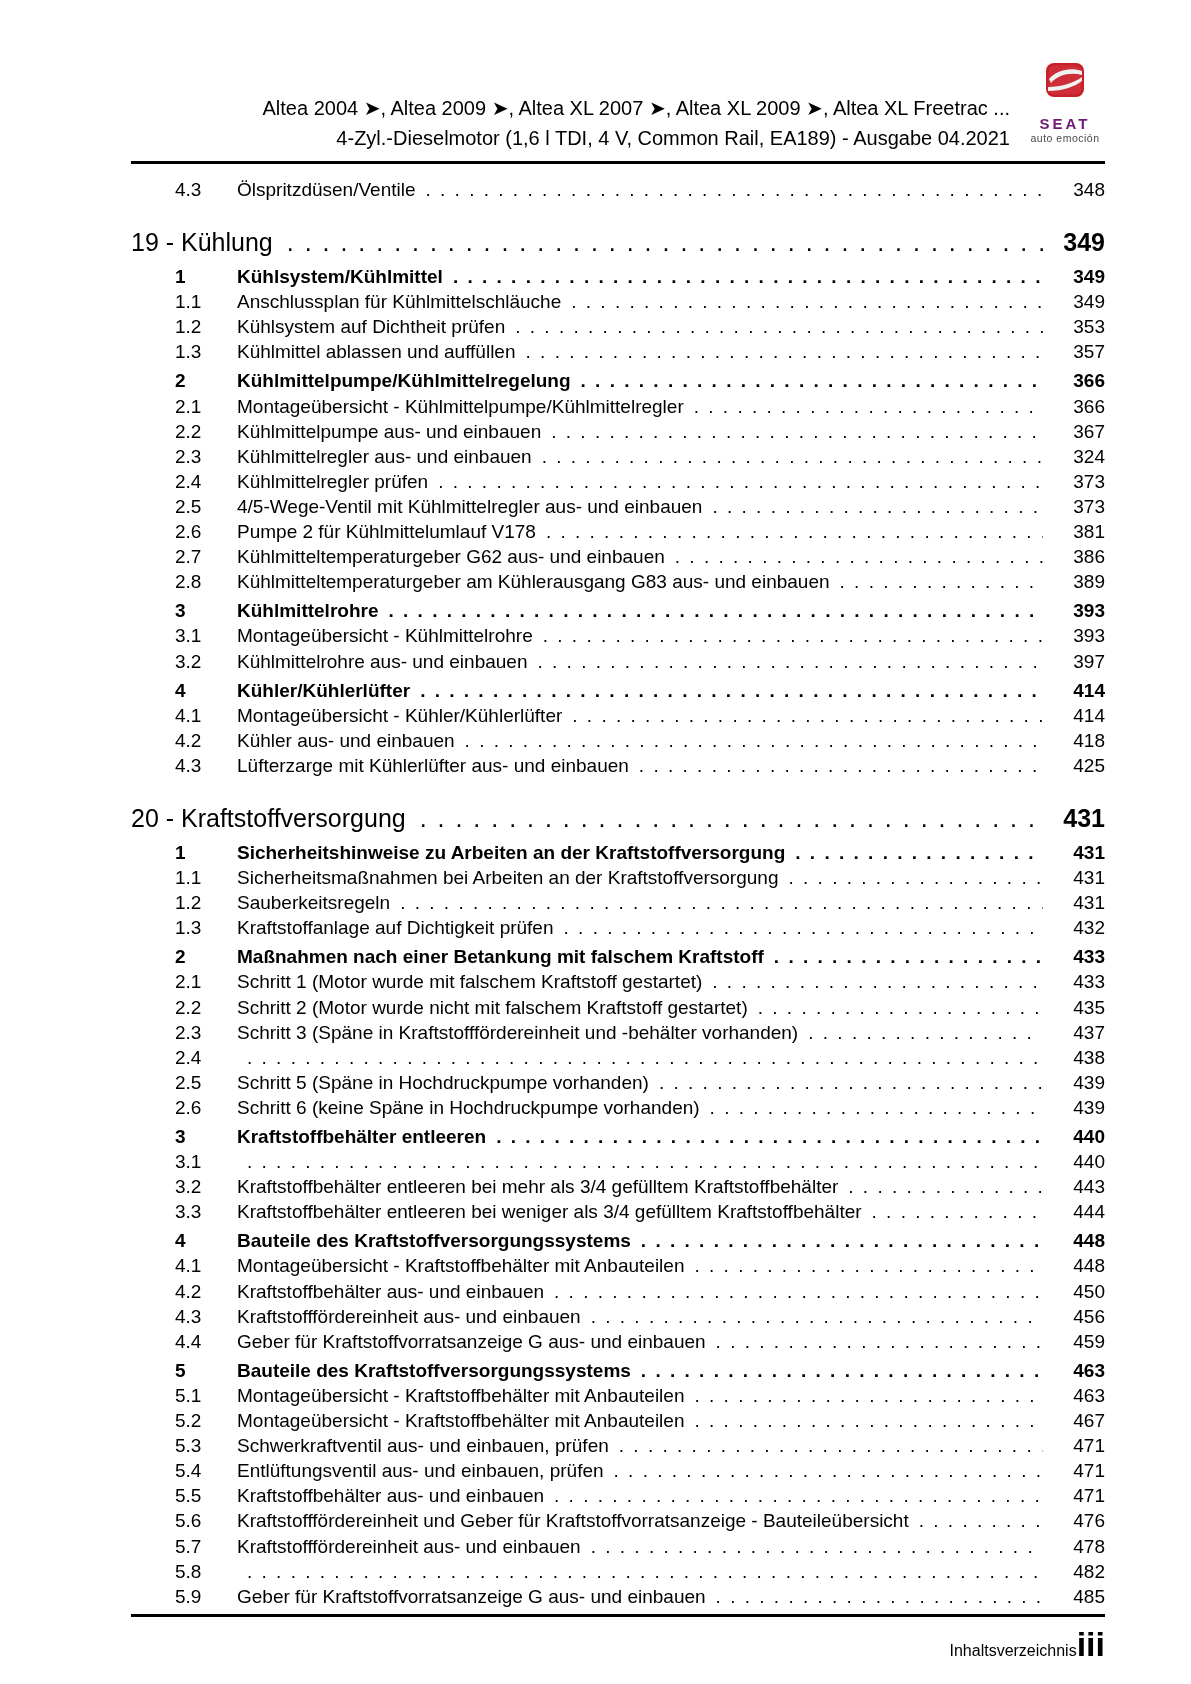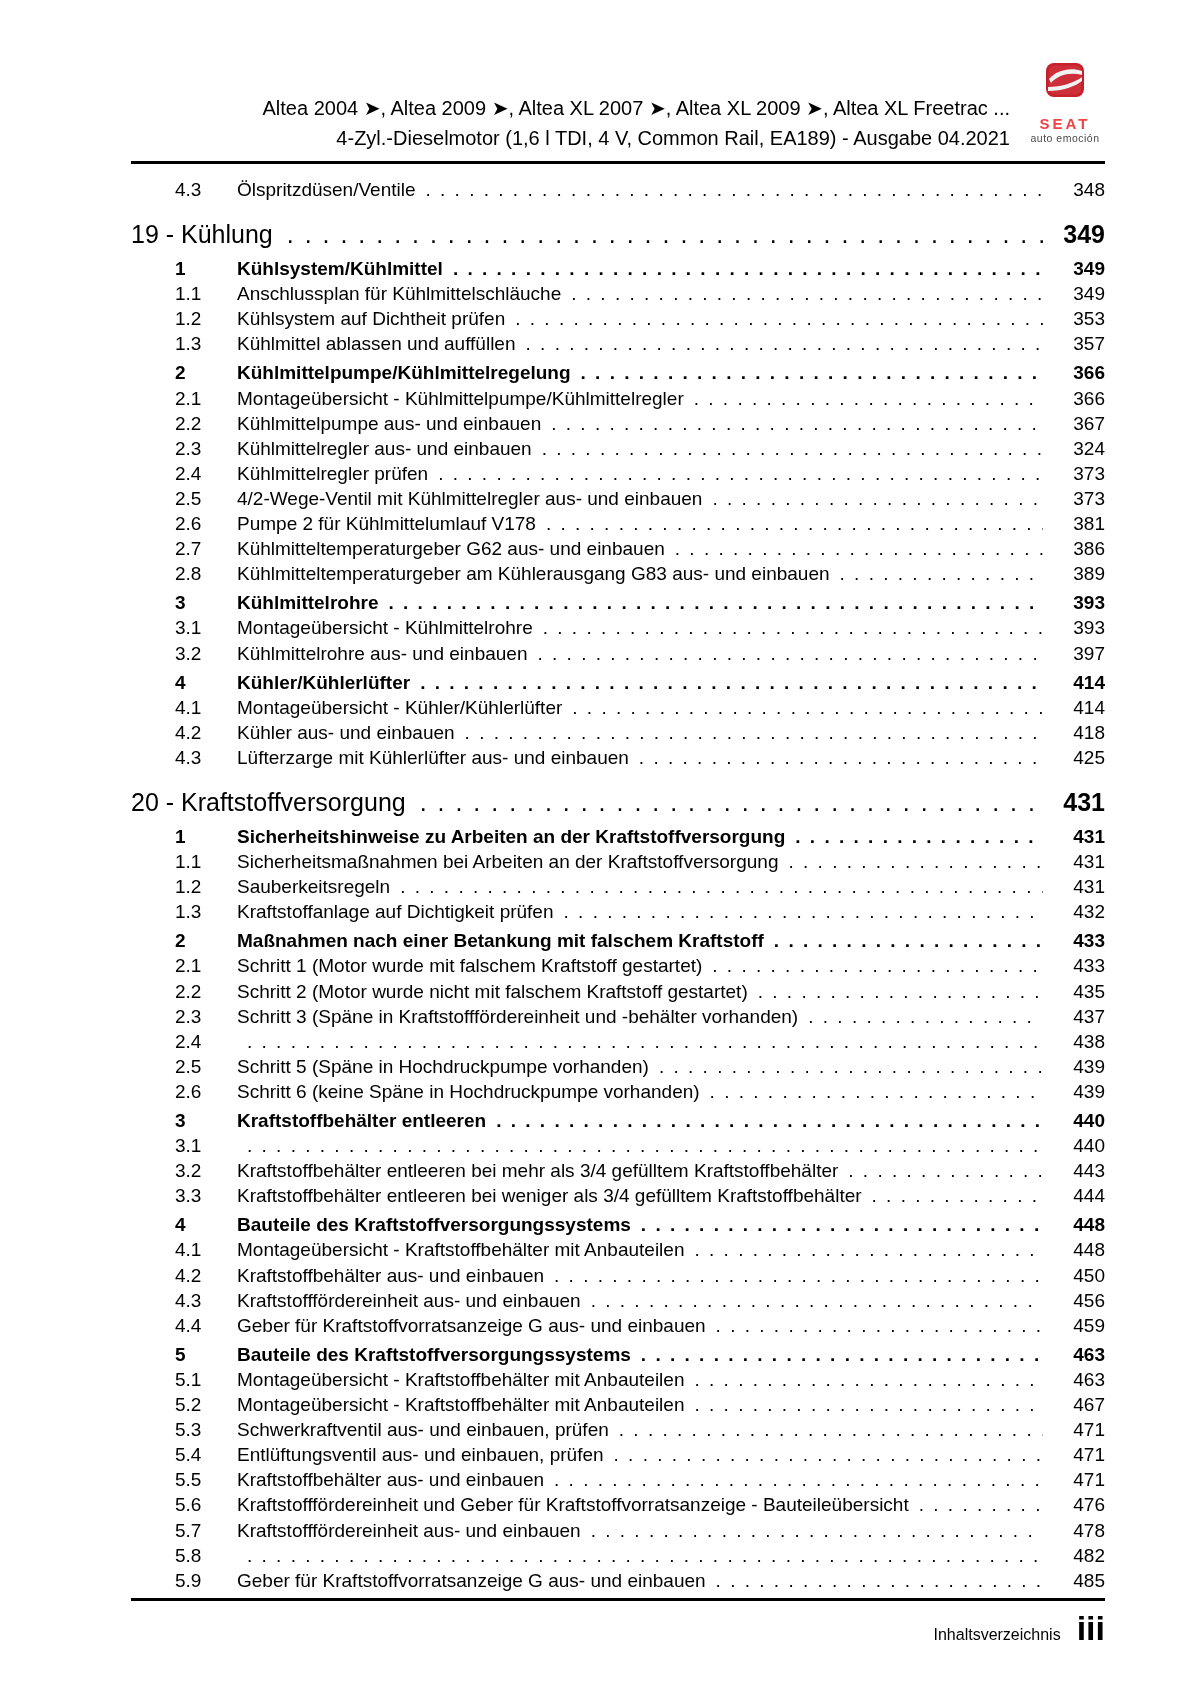--- a/index.html
+++ b/index.html
@@ -26,21 +26,21 @@
   }
   .logo {
     position: absolute;
     right: 0; top: 62px;
     width: 80px;
     text-align: center;
     line-height: 1;
   }
   .logo svg { display: block; margin: 0 auto 2px auto; }
   .logo-word {
-    color: #ef4444;
+    color: #701a75;
     font-weight: bold;
     font-size: 15px;
     letter-spacing: 3px;
     margin-top: 18px;
   }
   .logo-tag {
     color: #4a4a4a;
     font-size: 10.5px;
     letter-spacing: 0.5px;
     margin-top: 2px;
@@ -72,32 +72,32 @@
   .leader::after {
     content: ". . . . . . . . . . . . . . . . . . . . . . . . . . . . . . . . . . . . . . . . . . . . . . . . . . . . . . . . . . . . . . . . . . . . . . . .";
     letter-spacing: 2px;
   }
   .pg { flex: none; min-width: 54px; text-align: right; }
   .row-section { font-weight: bold; margin-top: 4px; }
   .row-chapter {
     font-size: 25px;
     height: 36px;
     line-height: 36px;
-    margin-top: 14px;
+    margin-top: 22px;
     padding-left: 0;
   }
   .row-chapter .pg { font-weight: bold; }
   .row-chapter .leader { margin-left: 14px; }
   
   .bottom-rule { margin-top: 5px; }
   footer {
     display: flex;
     justify-content: flex-end;
     align-items: baseline;
-    gap: 16px;
+    gap: 0;
     margin-top: 8px;
   }
   .f-label { font-size: 16px; }
   .f-page { font-size: 34px; font-weight: bold; }
 </style>
 </head>
 <body>
 
 <div class="page">
 
@@ -195,21 +195,21 @@
 
     <div class="row row-subsection">
       <span class="num">2.4</span>
       <span class="title">Kühlmittelregler prüfen</span>
       <span class="leader"></span>
       <span class="pg">373</span>
     </div>
 
     <div class="row row-subsection">
       <span class="num">2.5</span>
-      <span class="title">4/2-Wege-Ventil mit Kühlmittelregler aus- und einbauen</span>
+      <span class="title">4/5-Wege-Ventil mit Kühlmittelregler aus- und einbauen</span>
       <span class="leader"></span>
       <span class="pg">373</span>
     </div>
 
     <div class="row row-subsection">
       <span class="num">2.6</span>
       <span class="title">Pumpe 2 für Kühlmittelumlauf V178</span>
       <span class="leader"></span>
       <span class="pg">381</span>
     </div>

